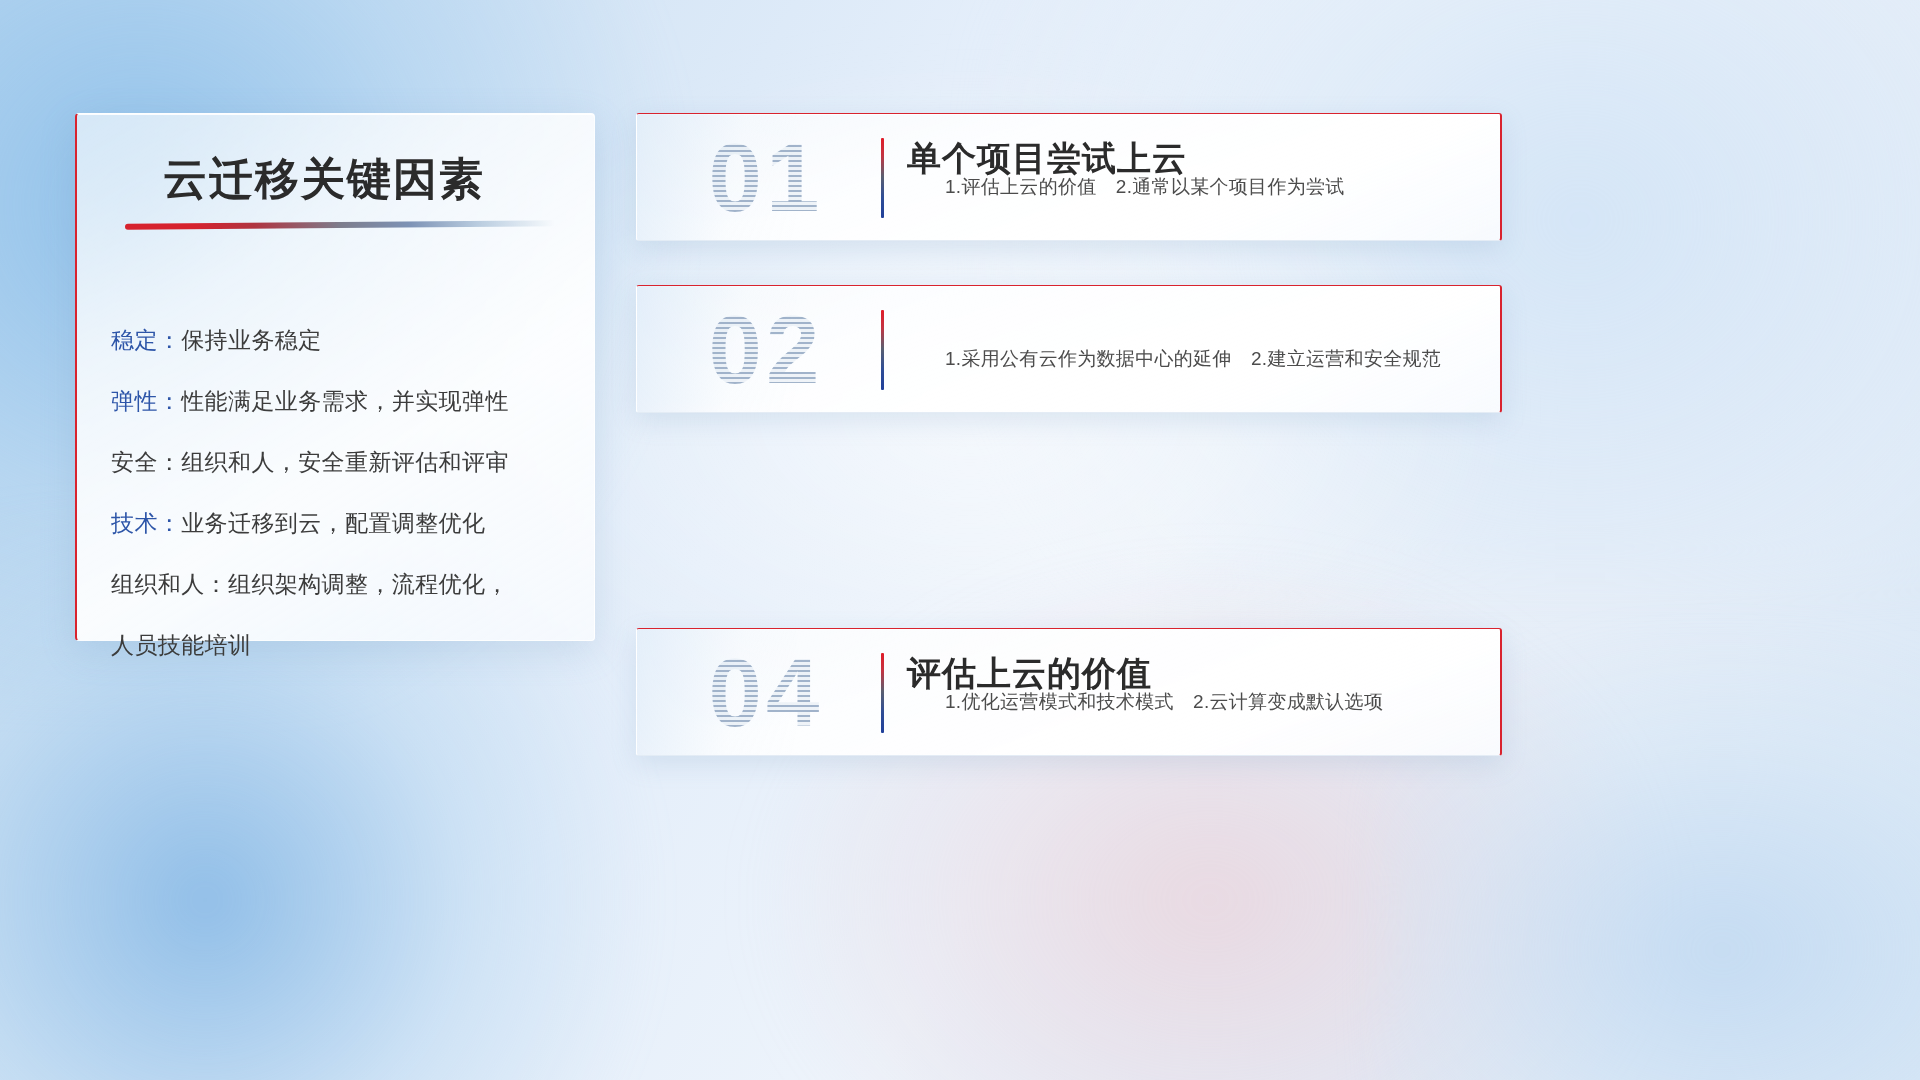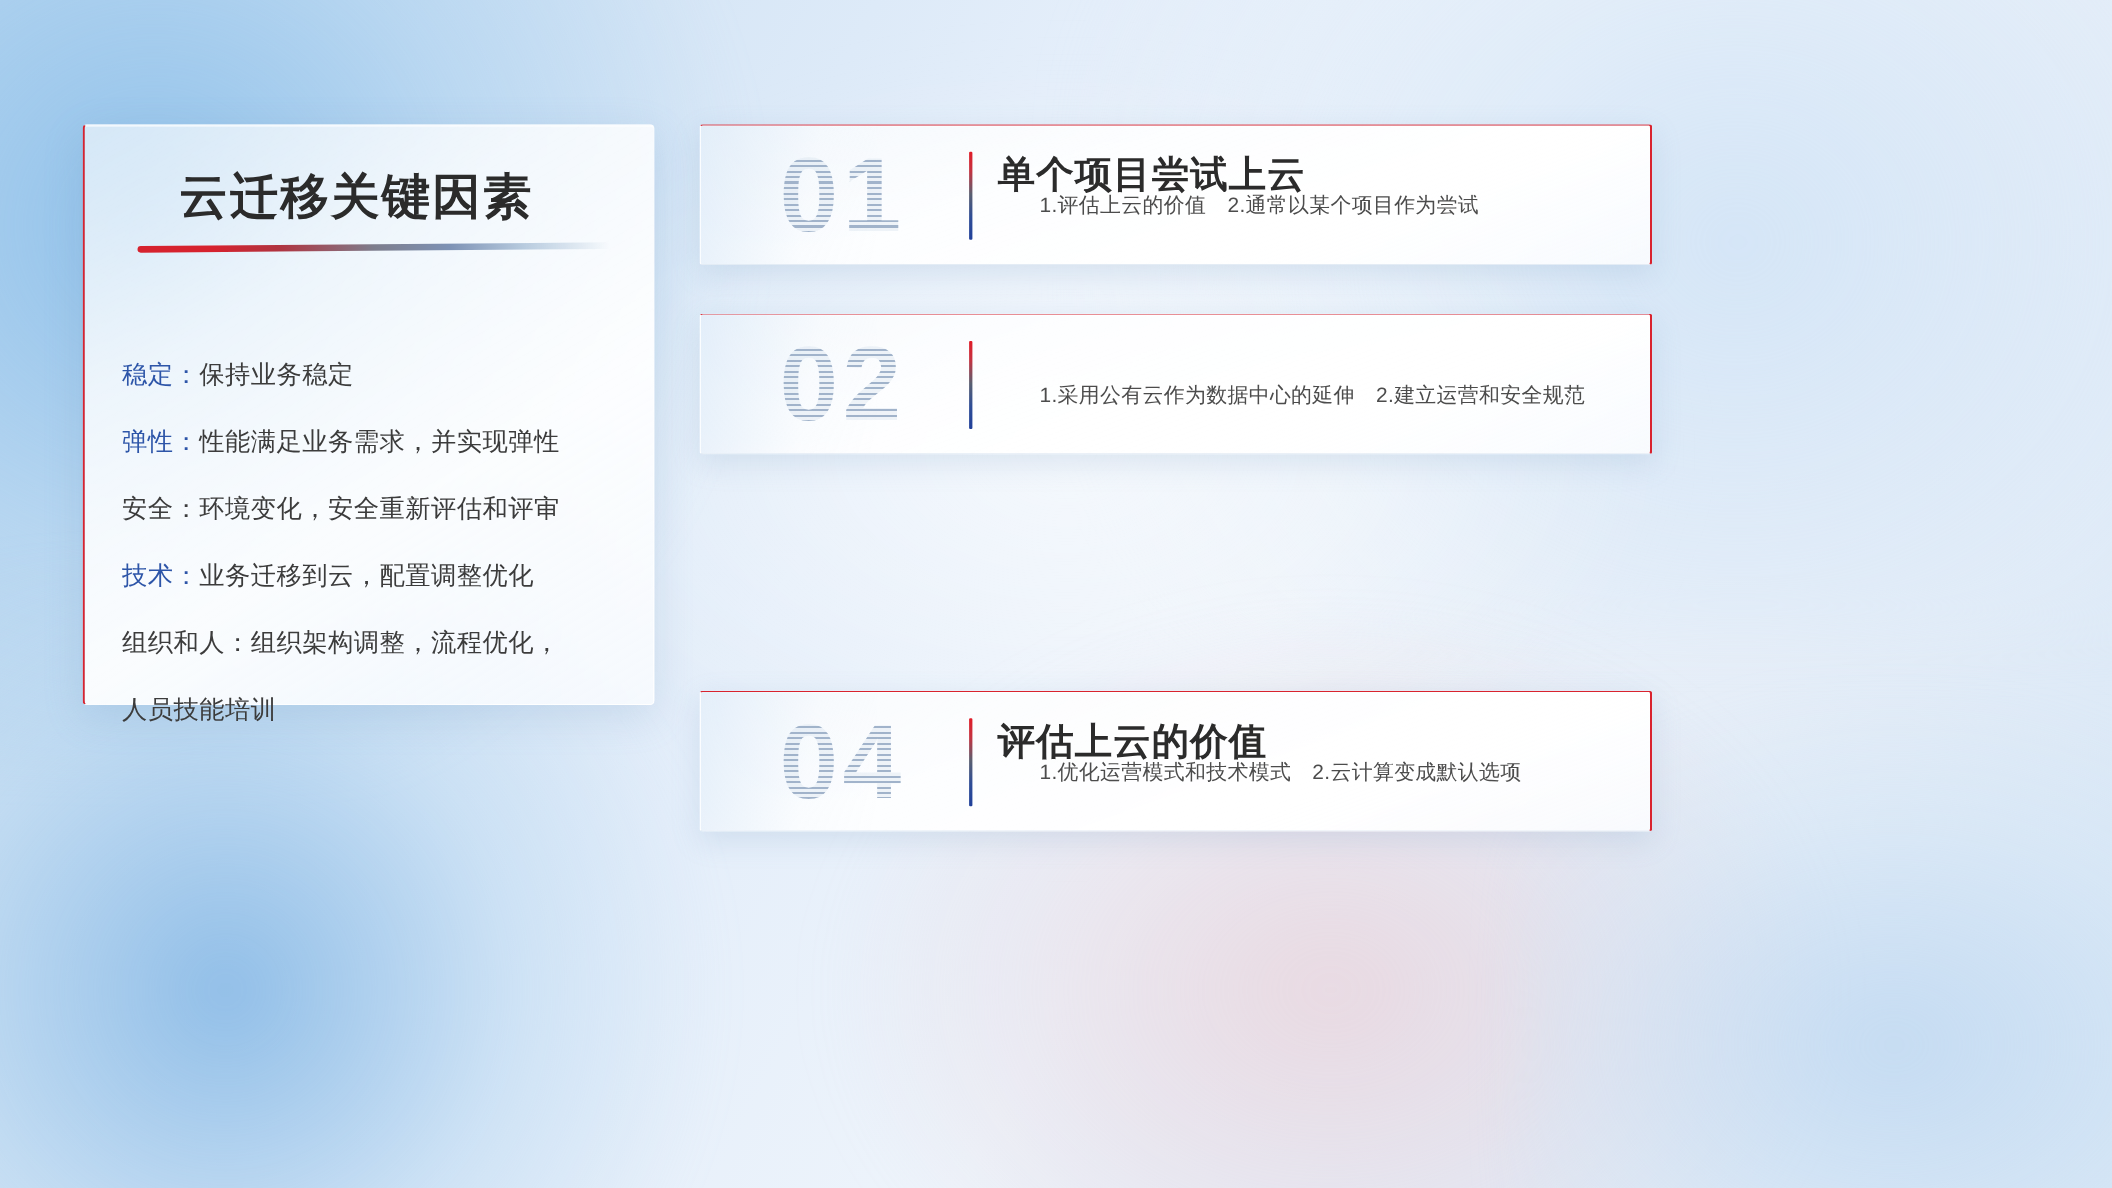--- a/index.html
+++ b/index.html
@@ -136,21 +136,21 @@
     <div id="left-card-rule"></div>
 
     <div id="left-list">
       <div class="list-row">
         <span class="lbl-blue">稳定：</span><span>保持业务稳定</span>
       </div>
       <div class="list-row">
         <span class="lbl-blue">弹性：</span><span>性能满足业务需求，并实现弹性</span>
       </div>
       <div class="list-row">
-        <span class="lbl-gray">安全：</span><span>环境变化，安全重新评估和评审</span>
+        <span class="lbl-gray">安全：</span><span>组织和人，安全重新评估和评审</span>
       </div>
       <div class="list-row">
         <span class="lbl-blue">技术：</span><span>业务迁移到云，配置调整优化</span>
       </div>
       <div class="list-row">
         <span class="lbl-gray">组织和人：</span><span>组织架构调整，流程优化，</span>
       </div>
       <div class="list-row">
         <span class="lbl-gray"></span><span>人员技能培训</span>
       </div>

